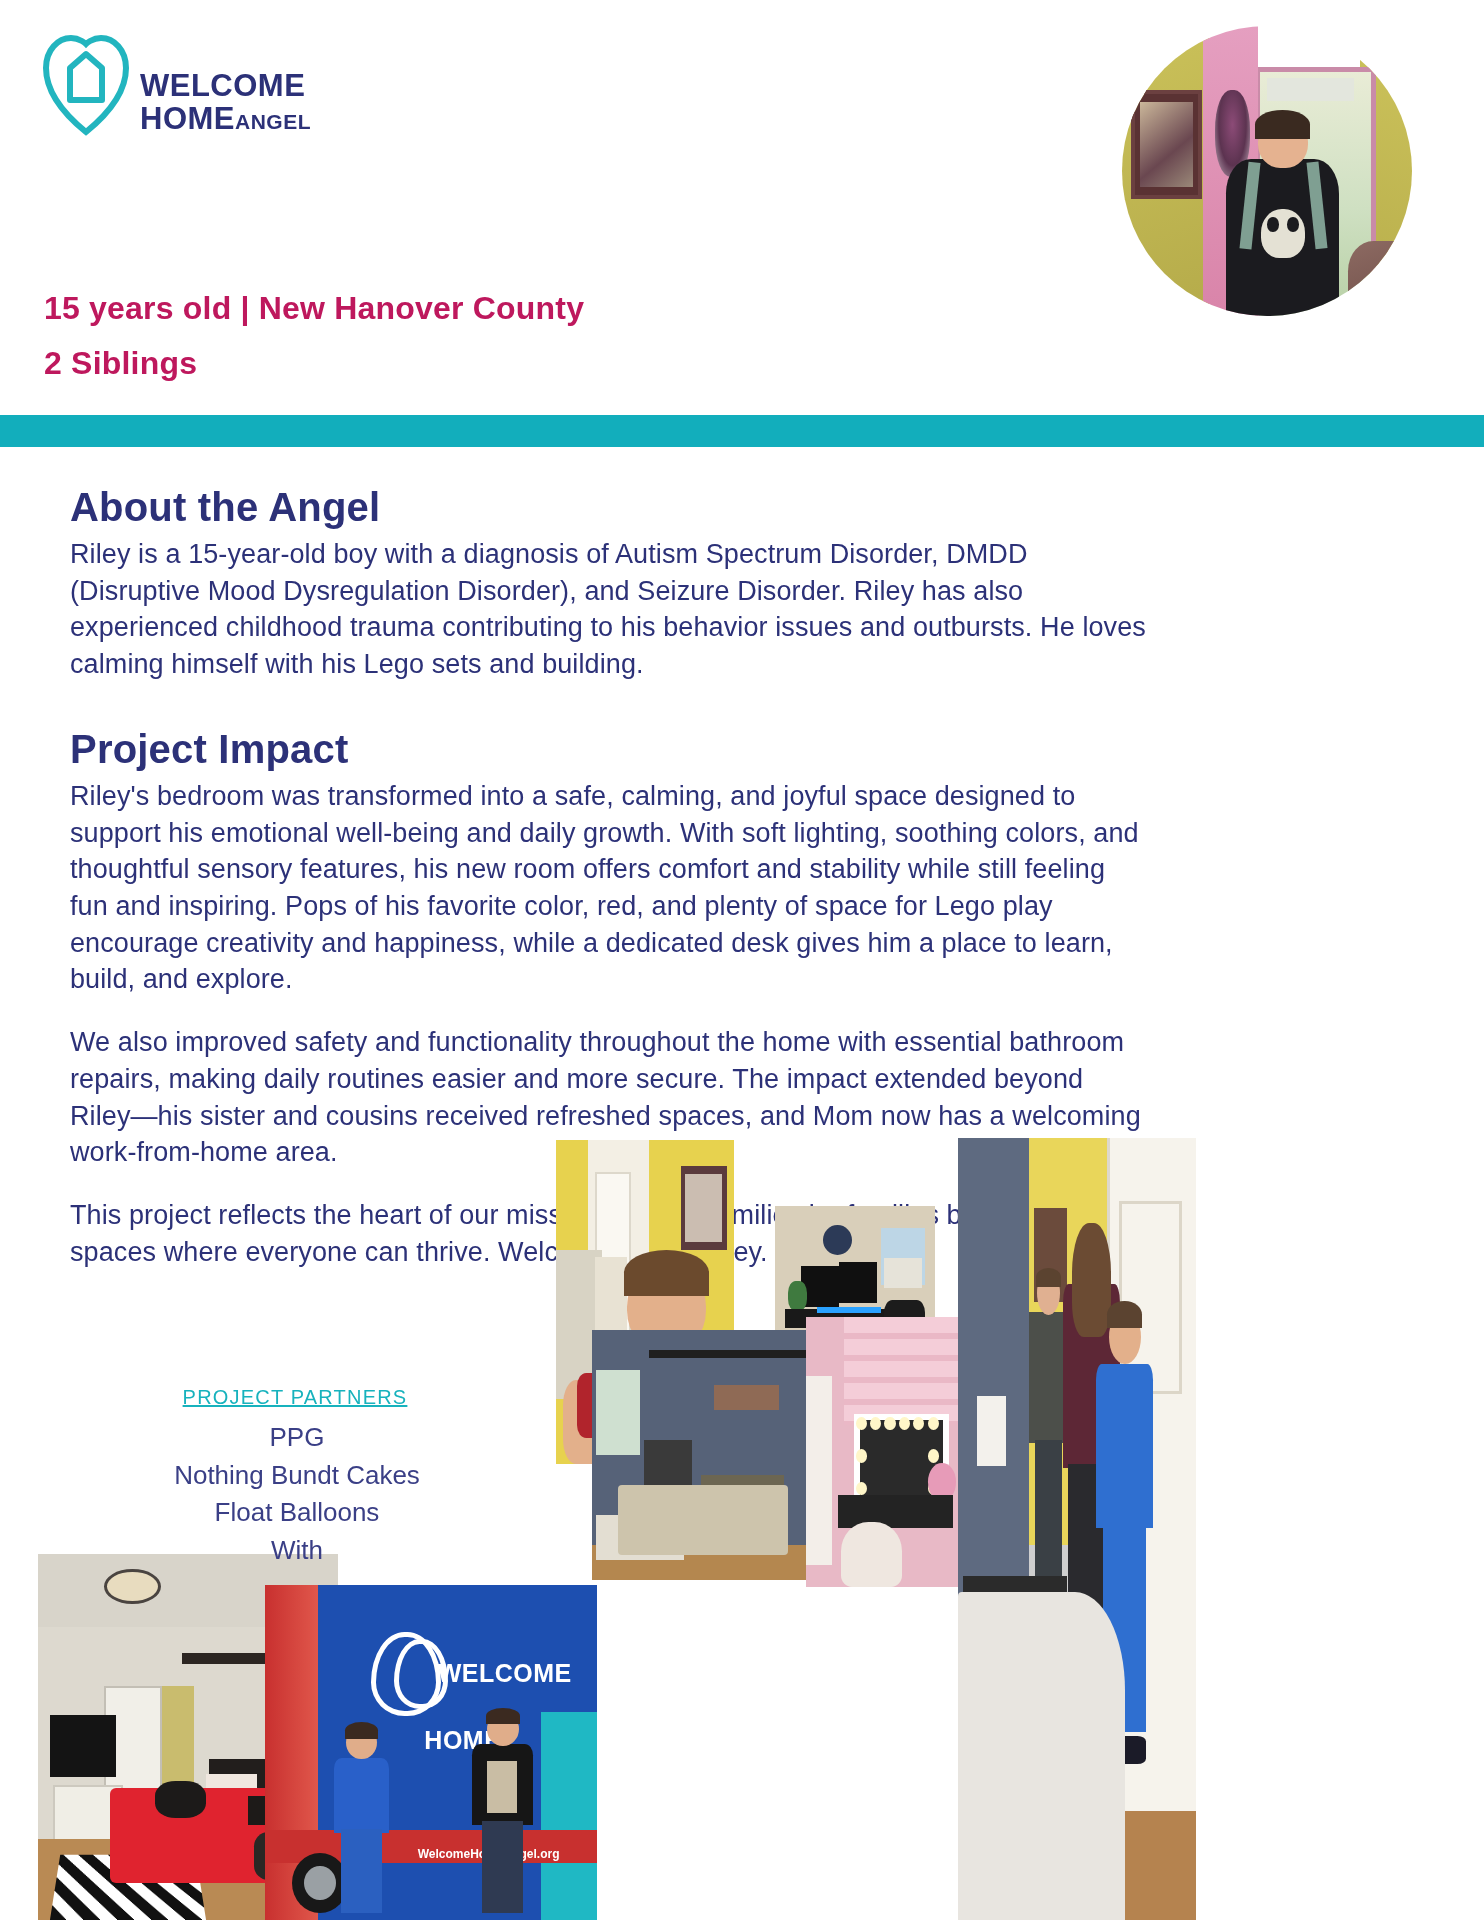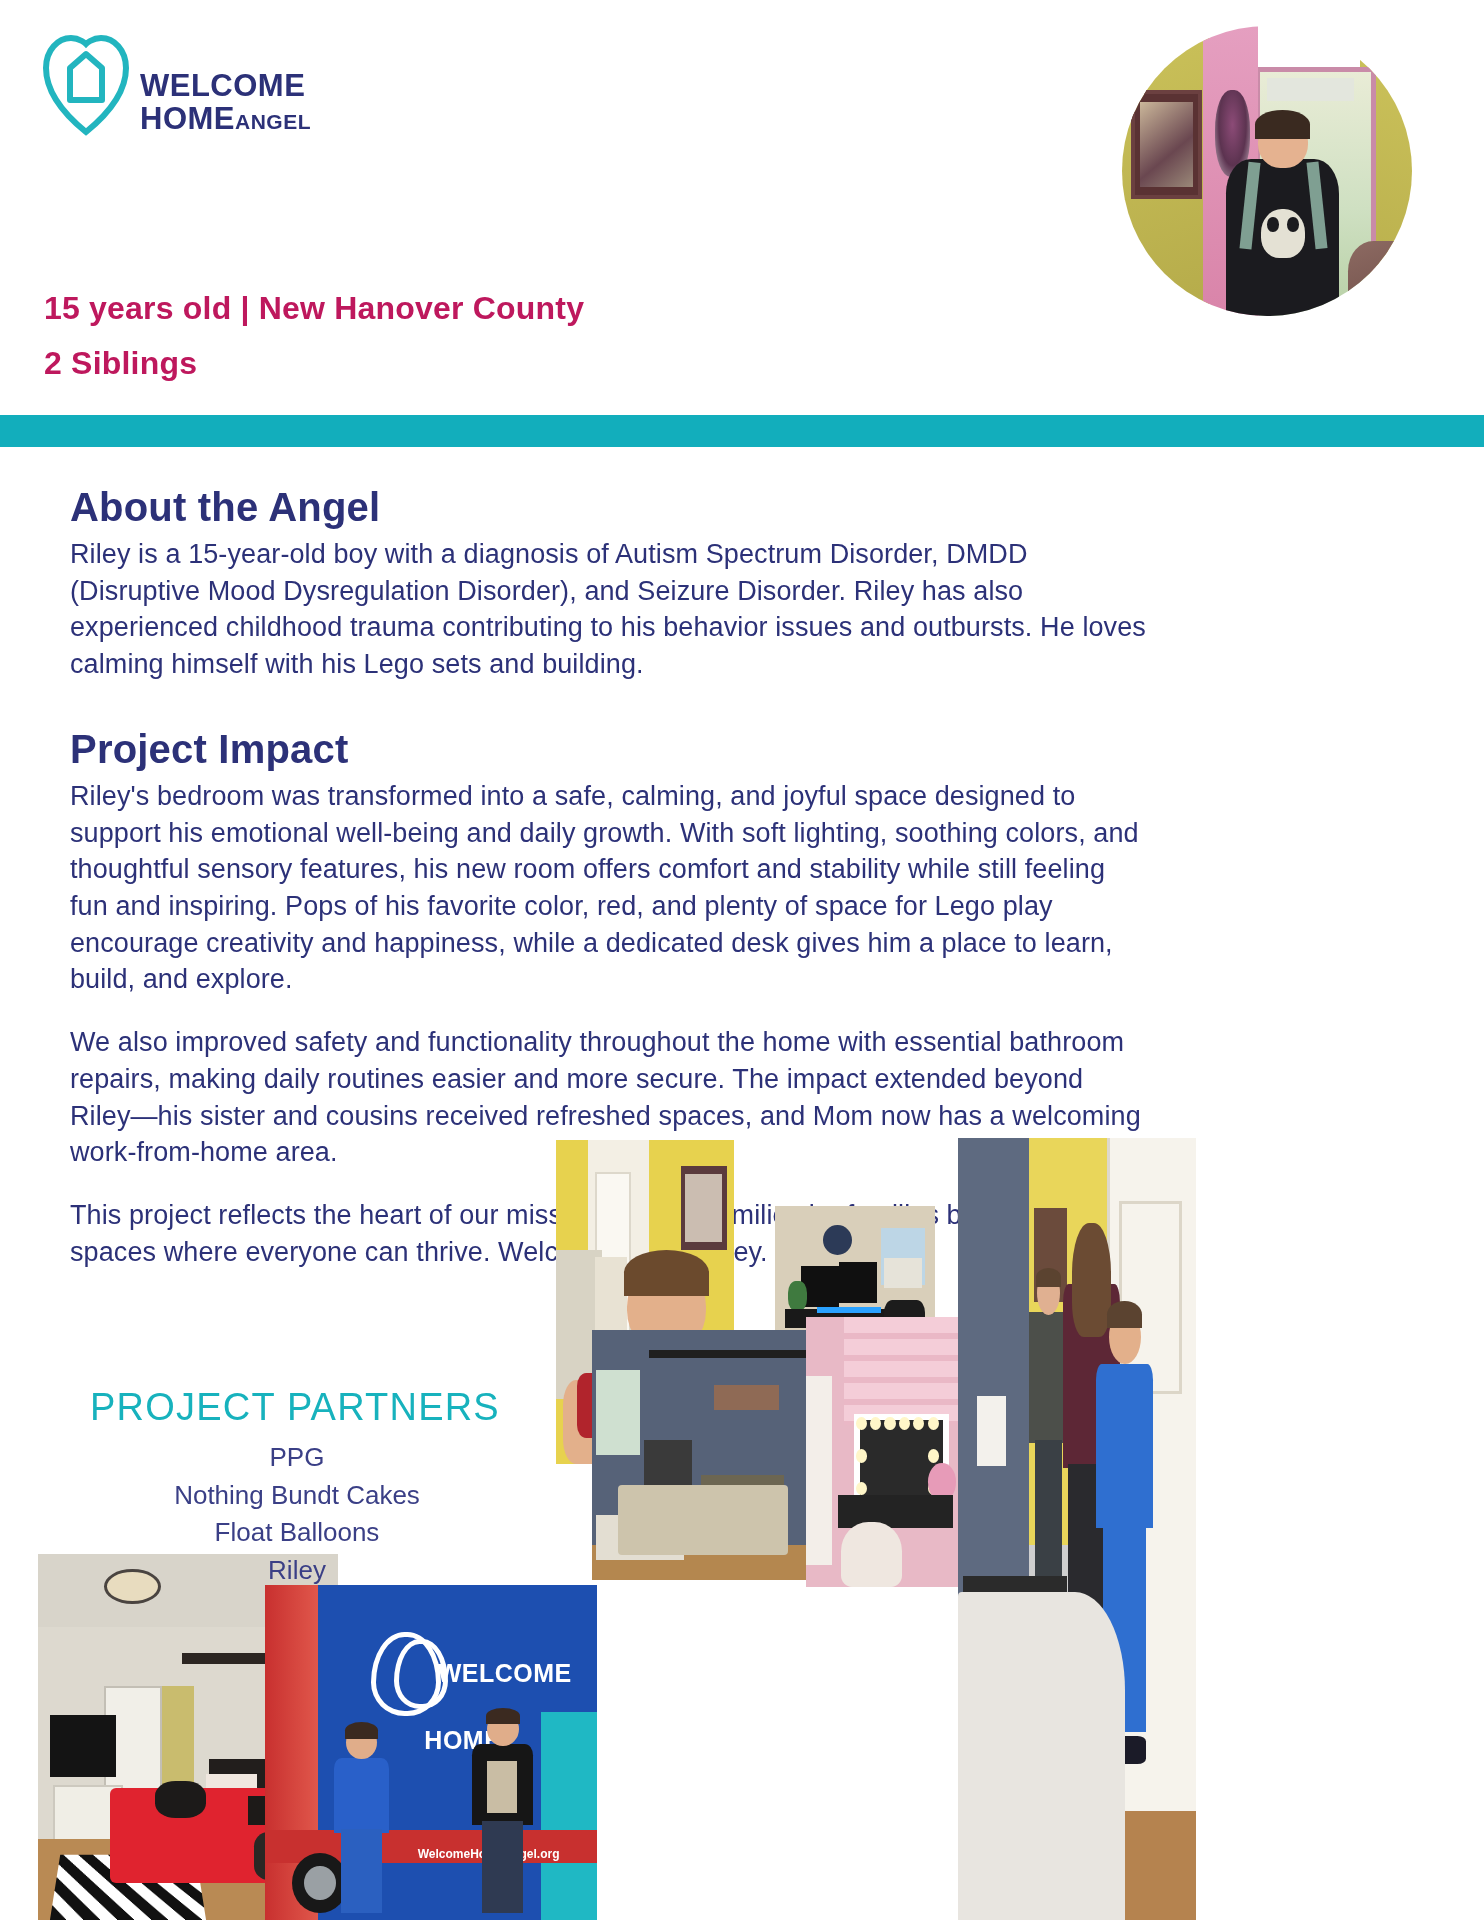--- a/index.html
+++ b/index.html
@@ -141,24 +141,25 @@
   
   .partners {
     position: absolute;
     left: 60px;
     top: 1386px;
     width: 470px;
     text-align: center;
     z-index: 5;
   }
   .partners-title {
-    font-size: 38px;
+    font-size: 20px;
     color: #17b2bd;
     letter-spacing: 1.2px;
     font-weight: 400;
+    text-decoration: underline;
   }
   .partners-inner {
     display: flex;
     align-items: flex-start;
     margin-top: 10px;
   }
   .cf-logo { width: 230px; flex: none; margin-top: 12px; }
   .cf-name {
     font-size: 33px;
     letter-spacing: 3px;
@@ -516,16 +517,16 @@
   </div>
 </div>
 
 <div class="partners">
   <div class="partners-title">PROJECT PARTNERS</div>
   <div class="partners-inner">
     <div class="partner-list">
       <div>PPG</div>
       <div>Nothing Bundt Cakes</div>
       <div>Float Balloons</div>
-      <div>Riley</div>
+      <div>With</div>
     </div>
   </div>
 </div>
 
 </body></html>

